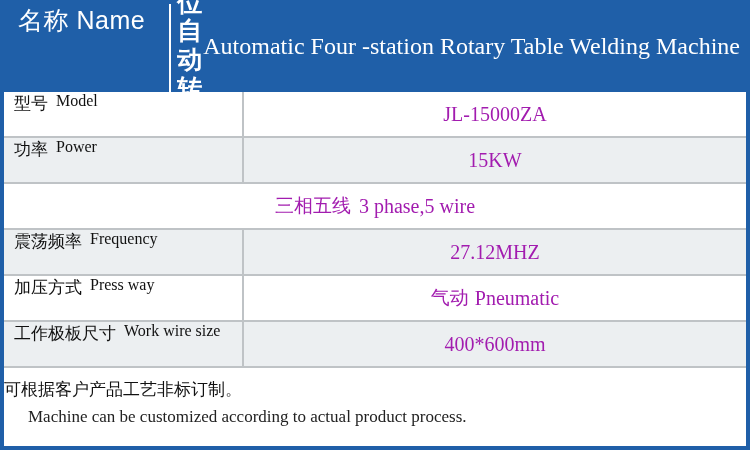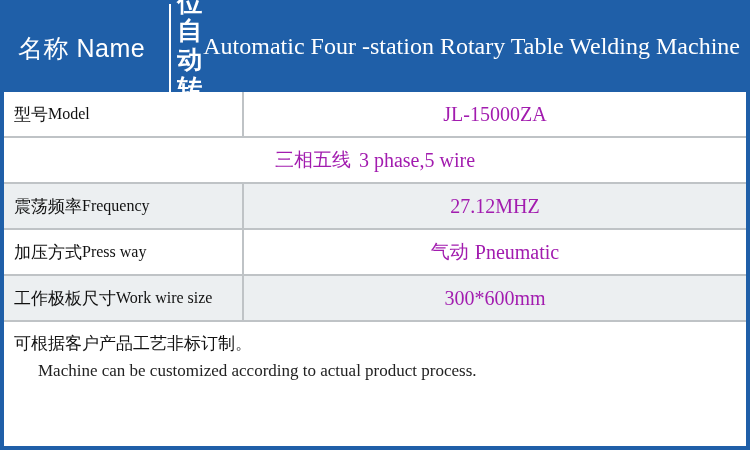--- a/index.html
+++ b/index.html
@@ -45,21 +45,20 @@
     display: flex;
     height: 88px;
     background: #1f5fa8;
     color: #ffffff;
     flex: none;
   }
   .header-left {
     width: 240px;
     box-sizing: border-box;
     display: flex;
-    align-items: center;
     padding-left: 14px;
     font-size: 25px;
     letter-spacing: 0.5px;
     background: #1f5fa8;
     position: relative;
   }
   .header-left::after {
     content: "";
     position: absolute;
     right: 0; top: 0; bottom: 0;
@@ -93,33 +92,34 @@
   .spec-row {
     display: flex;
     flex: none;
     height: 44px;
     border-bottom: 2px solid #bfc3c6;
   }
   .spec-row .label {
     width: 240px;
     box-sizing: border-box;
     display: flex;
-    align-items: center;
+    align-items: flex-start;
     padding-left: 10px;
     border-right: 2px solid #bfc3c6;
     background: #ffffff;
   }
   .label-cn {
     font-size: 17px;
     color: #111111;
     font-weight: 400;
   }
   .label-en {
     font-size: 16px;
     color: #111111;
+    margin-left: 8px;
     font-family: "Liberation Serif", serif;
   }
   .spec-row.alt .label,
   .spec-row.alt .value {
     background: #eceff1;
   }
   .spec-row .value {
     flex: 1;
     display: flex;
     align-items: center;
@@ -129,21 +129,21 @@
     background: #ffffff;
     font-family: "Liberation Serif", serif;
   }
   .spec-row .value .cn {
     font-family: "Liberation Sans", sans-serif;
     font-size: 19px;
   }
   
   .footer {
     flex: 1;
-    padding: 8px 0 0 10px;
+    padding: 8px 0 0 0;
     box-sizing: border-box;
     background: #ffffff;
   }
   .footer-cn {
     font-size: 17px;
     color: #111111;
     line-height: 1.6;
   }
   .footer-en {
     font-size: 17px;
@@ -174,20 +174,30 @@
       <div class="label">
         <span class="label-cn">型号</span>
         <span class="label-en">Model</span>
       </div>
       <div class="value">
         <span class="cn"></span>
         <span>JL-15000ZA</span>
       </div>
     </div>
 
+    <div class="spec-row alt">
+      <div class="label">
+        <span class="label-cn">功率</span>
+        <span class="label-en">Power</span>
+      </div>
+      <div class="value">
+        <span class="cn"></span>
+        <span>15KW</span>
+      </div>
+    </div>
 
     <div class="spec-row">
       <div class="value">
         <span class="cn" style="margin-right: 8px;">三相五线</span>
         <span>3 phase,5 wire</span>
       </div>
     </div>
 
     <div class="spec-row alt">
       <div class="label">
@@ -211,21 +221,21 @@
       </div>
     </div>
 
     <div class="spec-row alt">
       <div class="label">
         <span class="label-cn">工作极板尺寸</span>
         <span class="label-en">Work wire size</span>
       </div>
       <div class="value">
         <span class="cn"></span>
-        <span>300*600mm</span>
+        <span>400*600mm</span>
       </div>
     </div>
 
     <div class="footer">
       <div class="footer-cn">可根据客户产品工艺非标订制。</div>
       <div class="footer-en">Machine can be customized according to actual product process.</div>
     </div>
 
   </div>
 </div>

